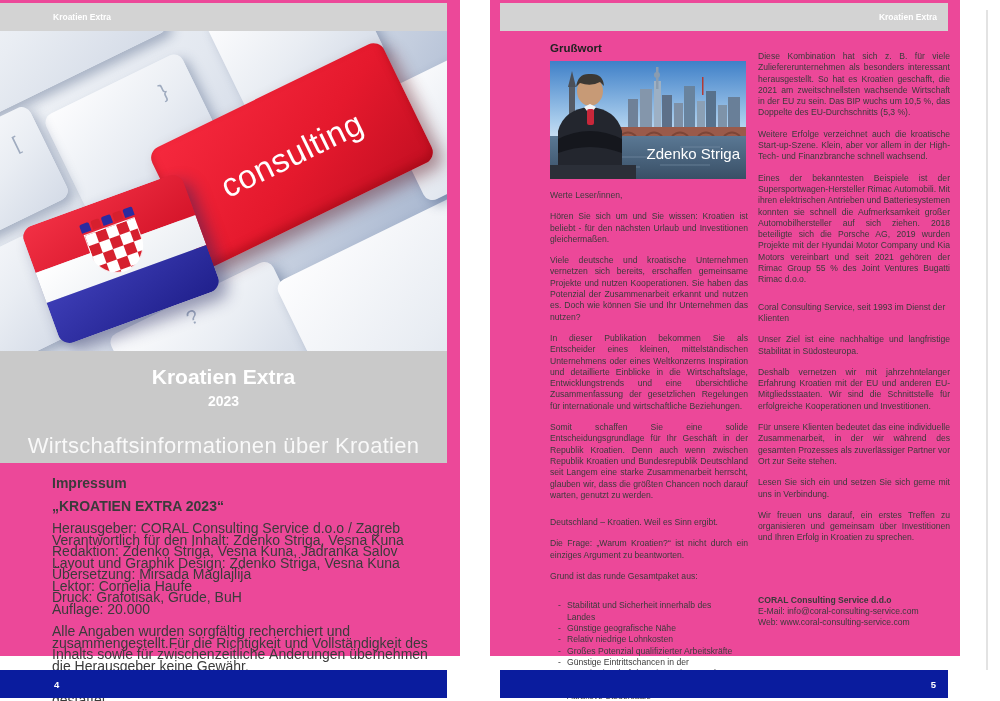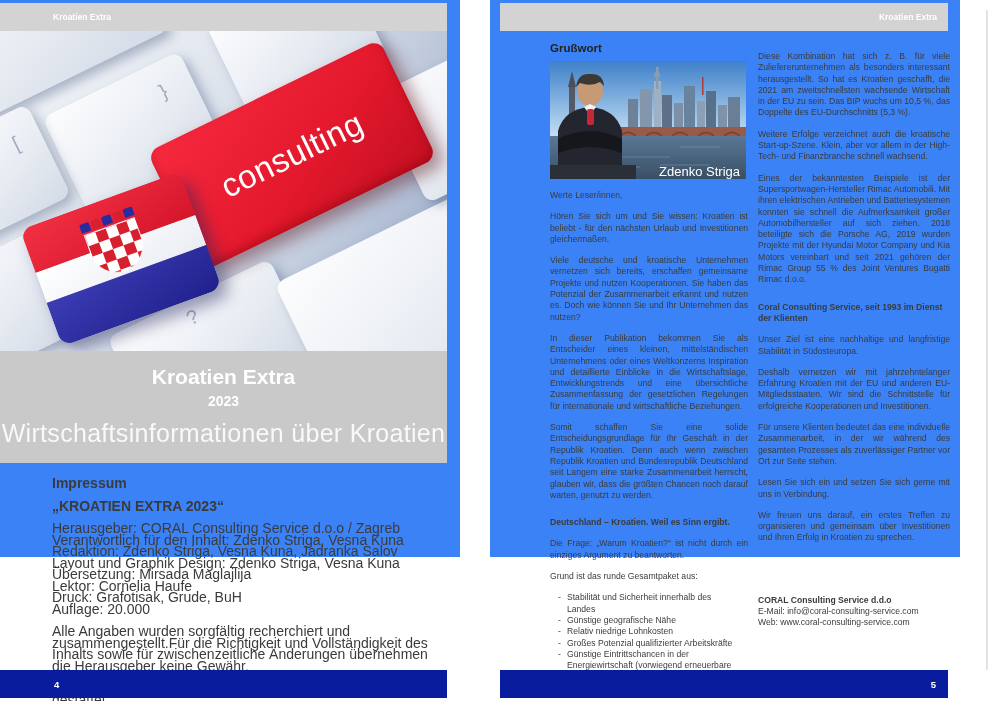--- a/index.html
+++ b/index.html
@@ -1,21 +1,21 @@
 <!DOCTYPE html>
 <html><head>
 <meta charset="utf-8">
 <style>
   html,body{margin:0;padding:0;}
   body{
     width:1000px;height:701px;position:relative;background:#ffffff;
     font-family:"Liberation Sans",sans-serif;color:#3b3b3b;overflow:hidden;
     -webkit-font-smoothing:antialiased;
   }
-  .page{position:absolute;top:0;height:557px;background:#3b82f6;}
+  .page{position:absolute;top:0;height:656px;background:#ec4899;}
   #left-page{left:0;width:460px;}
   #right-page{left:490px;width:470px;}
 
   .header-bar{position:absolute;top:3px;height:28px;background:#d3d3d3;color:#ffffff;
     font-size:8.5px;font-weight:bold;display:flex;align-items:center;}
   .footer-bar{position:absolute;top:670px;height:28px;background:#0a1c9e;color:#ffffff;
     font-size:9.5px;font-weight:bold;display:flex;align-items:center;}
 
   
   .cover{position:absolute;left:0;top:31px;width:447px;height:320px;overflow:hidden;
@@ -41,40 +41,40 @@
   .flag-crown{position:absolute;left:50%;top:13%;width:56px;height:9px;margin-left:-28px;display:flex;gap:2px;}
   .flag-crown i{flex:1;border-radius:2px 2px 0 0;}
   .flag-crown i:nth-child(odd){background:#2b2ba0;}
   .flag-crown i:nth-child(even){background:#d6202e;}
 
   
   .banner{position:absolute;left:0;top:351px;width:447px;height:112px;background:#c9c9c9;
     color:#ffffff;text-align:center;}
   .banner .t1{font-size:21px;font-weight:bold;margin-top:13px;line-height:25px;}
   .banner .t2{font-size:14px;font-weight:bold;line-height:25px;}
-  .banner .sub{font-size:25px;font-weight:300;color:rgba(255,255,255,.88);margin-top:5px;letter-spacing:.3px;}
+  .banner .sub{font-size:22px;font-weight:300;color:rgba(255,255,255,.88);margin-top:19px;letter-spacing:.3px;}
 
   
   .impressum{position:absolute;left:52px;top:478px;width:394px;font-size:14px;line-height:11.5px;}
   .impressum .head{font-weight:bold;margin-bottom:11px;}
   .impressum .title{font-weight:bold;margin-bottom:11px;}
   .impressum .lines div{line-height:11.5px;}
   .impressum .disc{margin-top:11px;}
   .impressum .note{margin-top:11px;}
 
   
   .greet{position:absolute;left:60px;top:42px;font-size:11.5px;font-weight:bold;color:#222;}
   .photo{position:absolute;left:60px;top:61px;width:196px;height:118px;overflow:hidden;}
   .photo svg{display:block;}
-  .photo .cap{position:absolute;right:6px;bottom:0;color:#ffffff;font-size:13px;}
+  .photo .cap{position:absolute;right:6px;bottom:17px;color:#ffffff;font-size:15px;}
   .col{position:absolute;font-size:8.6px;line-height:11.3px;text-align:justify;color:#3b3b3b;}
   #col1{left:60px;top:190px;width:198px;}
   #col2{left:268px;top:51px;width:192px;}
   .col p{margin:0 0 10px 0;}
-  .col .bold{font-weight:bold;margin-top:16px;}
+  .col .bold{font-weight:normal;margin-top:16px;}
   .bullets{margin:8px;}
   .bullet{position:relative;padding-left:9px;text-align:left;}
   .bullet::before{content:"-";position:absolute;left:0;top:0;}
   .contact{margin-top:51px;text-align:left;}
   .contact .co{font-weight:bold;}
   .edge-line{position:absolute;left:986px;top:10px;width:2px;height:660px;background:#e3e3e3;}
 </style>
 </head>
 <body>
 
@@ -204,21 +204,21 @@
   </div>
 
   <div class="col" id="col1">
     <p>Werte Leser/innen,</p>
     <p>Hören Sie sich um und Sie wissen: Kroatien ist beliebt - für den nächsten Urlaub und Investitionen gleichermaßen.</p>
     <p>Viele deutsche und kroatische Unternehmen vernetzen sich bereits, erschaffen gemeinsame Projekte und nutzen Kooperationen. Sie haben das Potenzial der Zusammenarbeit erkannt und nutzen es. Doch wie können Sie und Ihr Unternehmen das nutzen?</p>
     <p>In dieser Publikation bekommen Sie als Entscheider eines kleinen, mittelständischen Unternehmens oder eines Weltkonzerns Inspiration und detaillierte Einblicke in die Wirtschaftslage, Entwicklungstrends und eine übersichtliche Zusammenfassung der gesetzlichen Regelungen für internationale und wirtschaftliche Beziehungen.</p>
     <p>Somit schaffen Sie eine solide Entscheidungsgrundlage für Ihr Geschäft in der Republik Kroatien. Denn auch wenn zwischen Republik Kroatien und Bundesrepublik Deutschland seit Langem eine starke Zusammenarbeit herrscht, glauben wir, dass die größten Chancen noch darauf warten, genutzt zu werden.</p>
     <p class="bold">Deutschland – Kroatien. Weil es Sinn ergibt.</p>
     <p>Die Frage: „Warum Kroatien?“ ist nicht durch ein einziges Argument zu beantworten.</p>
-    <p style="margin-bottom:10px;">Grund ist das runde Gesamtpaket aus:</p>
+    <p style="margin-bottom:18px;">Grund ist das runde Gesamtpaket aus:</p>
     <div class="bullets">
         <div class="bullet">Stabilität und Sicherheit innerhalb des Landes</div>
         <div class="bullet">Günstige geografische Nähe</div>
         <div class="bullet">Relativ niedrige Lohnkosten</div>
         <div class="bullet">Großes Potenzial qualifizierter Arbeitskräfte</div>
         <div class="bullet">Günstige Eintrittschancen in der Energiewirtschaft (vorwiegend erneuerbare Energien)</div>
         <div class="bullet">Attraktive Steuersätze</div>
       </div>
   </div>
 

